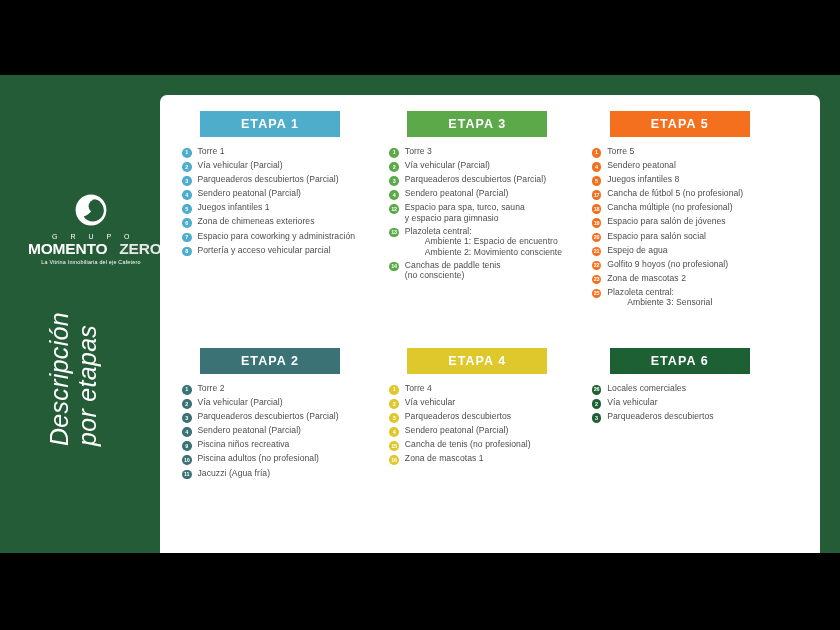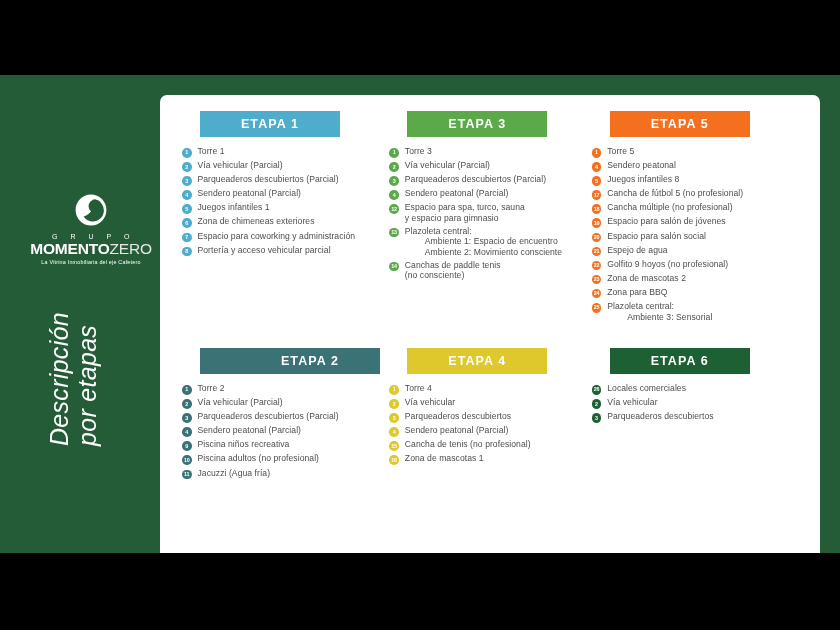--- a/index.html
+++ b/index.html
@@ -53,21 +53,21 @@
     padding-left: 5px;
   }
   .logo-name {
     font-size: 15.5px;
     font-weight: 700;
     color: #ffffff;
     letter-spacing: -0.2px;
     line-height: 1.05;
     white-space: nowrap;
   }
-  .logo-name .zero { color: #e8e8e8; font-weight: 400; }
+  .logo-name .zero { color: #e8e8e8; font-weight: 700; padding-left: 12px; }
   .logo-tag {
     font-size: 5.4px;
     color: #ffffff;
     letter-spacing: 0.2px;
     margin-top: 2px;
     white-space: nowrap;
     font-weight: 400;
   }
 
   .side-title {
@@ -302,33 +302,29 @@
               </li>
               <li>
                 <span class="badge" style="background: rgb(244, 112, 30);">22</span>
                 <span class="item-text">Golfito 9 hoyos (no profesional)</span>
               </li>
               <li>
                 <span class="badge" style="background: rgb(244, 112, 30);">23</span>
                 <span class="item-text">Zona de mascotas 2</span>
               </li>
               <li>
-                <span class="badge" style="background: rgb(244, 112, 30);">24</span>
-                <span class="item-text">Zona para BBQ</span>
-              </li>
-              <li>
                 <span class="badge" style="background: rgb(244, 112, 30);">25</span>
                 <span class="item-text">Plazoleta central:<span class="sub">Ambiente 3: Sensorial</span></span>
               </li>
             </ul>
           </div>
         </div>
       <div class="grid row2" id="row2">
           <div class="col c1">
-            <div class="etapa-header" style="background: rgb(58, 114, 118); padding-left: 40px;">ETAPA 2</div>
+            <div class="etapa-header" style="background: rgb(58, 114, 118);">ETAPA 2</div>
             <ul class="items">
               <li>
                 <span class="badge" style="background: rgb(58, 114, 118);">1</span>
                 <span class="item-text">Torre 2</span>
               </li>
               <li>
                 <span class="badge" style="background: rgb(58, 114, 118);">2</span>
                 <span class="item-text">Vía vehicular (Parcial)</span>
               </li>
               <li>

